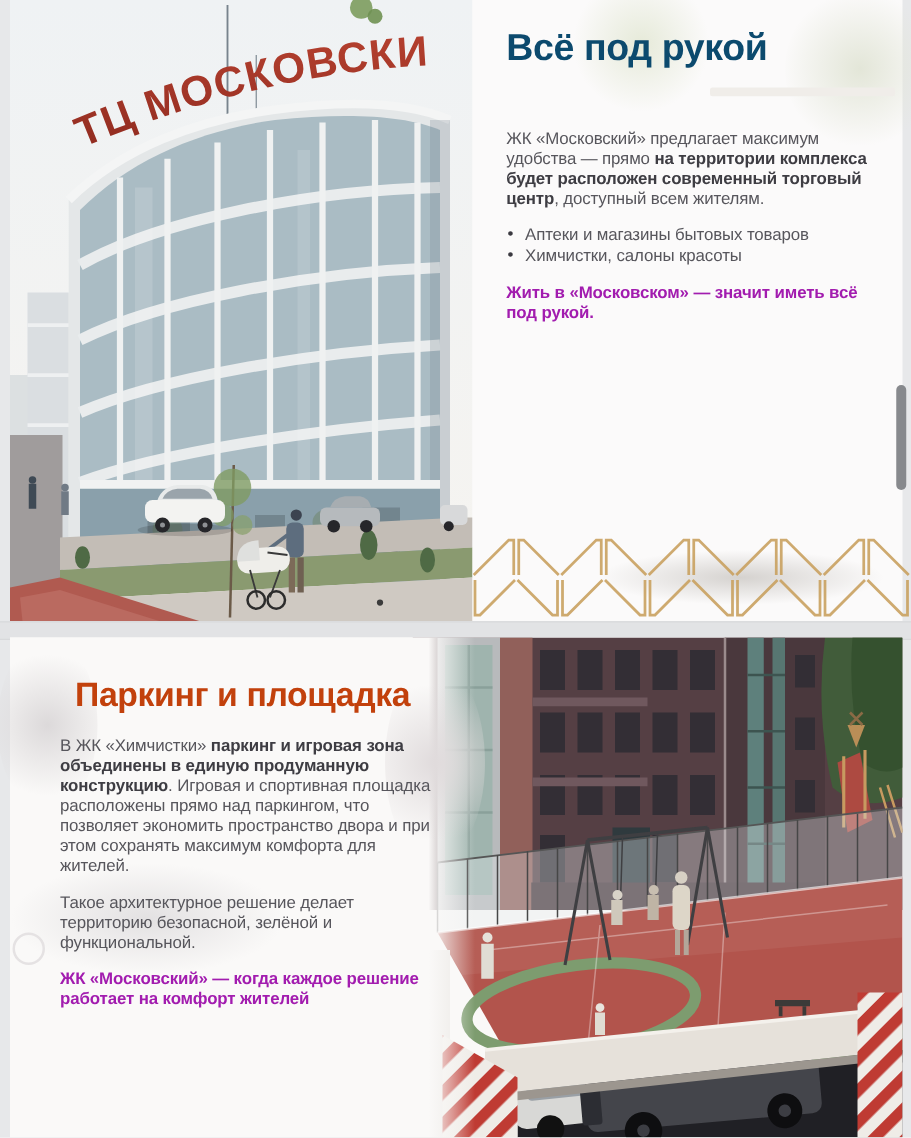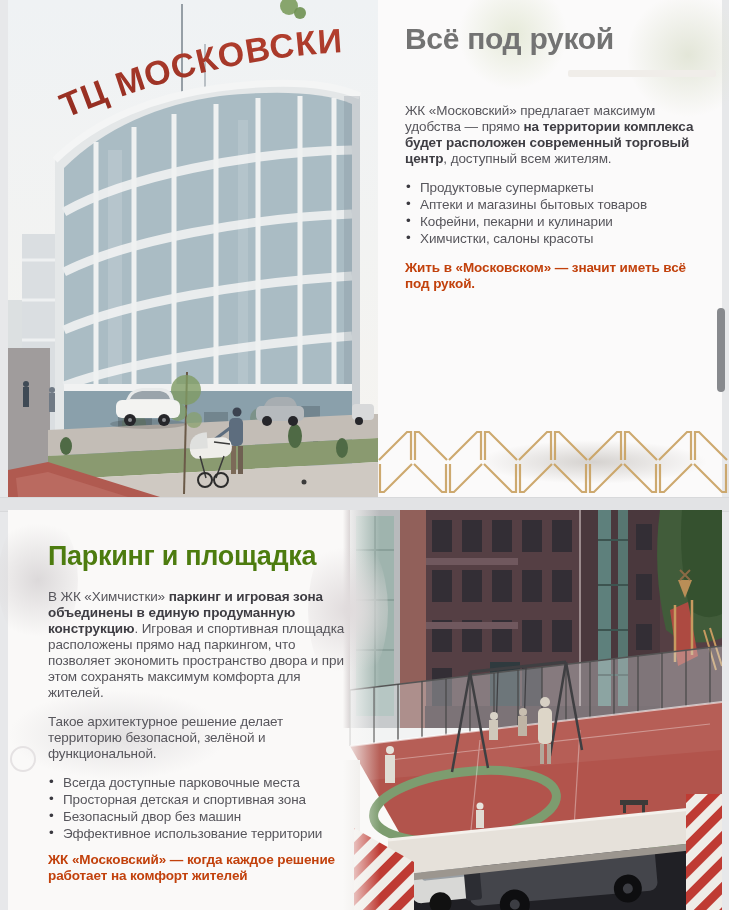--- a/index.html
+++ b/index.html
@@ -6,26 +6,26 @@
   body { width:729px; height:910px; background:#e7e8ea; font-family:"Liberation Sans", sans-serif; overflow:hidden; }
   .page { position:relative; width:729px; height:910px; overflow:hidden; background:#e7e8ea; }
   .abs { position:absolute; }
 
   .panel-bg { background:#fbfafa; }
 
   
   .body-text { font-size:13.5px; line-height:16px; color:#57565c; letter-spacing:-0.1px; }
   .body-text p { margin:0 0 13px 0; }
   .bold, .body-text b { font-weight:700; color:#3e3d43; }
-  .h-top { font-size:30px; font-weight:700; color:#737373; letter-spacing:-0.3px; margin:0 0 47px 0; line-height:34px; }
-  .h-bottom { font-size:27px; line-height:33px; font-weight:700; color:#4d7c0f; margin:0 0 16px 0; letter-spacing:-0.3px; }
+  .h-top { font-size:30px; font-weight:700; color:#0c4a6e; letter-spacing:-0.3px; margin:0 0 47px 0; line-height:34px; }
+  .h-bottom { font-size:27px; line-height:33px; font-weight:700; color:#c2410c; margin:0 0 16px 12px; letter-spacing:-0.3px; }
   ul.plain { list-style:none; margin:0 0 13px 0; padding:0; }
   ul.plain li { position:relative; padding-left:15px; margin-bottom:1px; }
   ul.plain li::before { content:"•"; position:absolute; left:1px; top:-1px; color:#3a3940; }
-  .footer-bold { font-weight:700; color:#c2410c; }
+  .footer-bold { font-weight:700; color:#a21caf; }
 
   .watermark { font-size:34px; font-weight:700; letter-spacing:8px; color:#eae8e4; }
   .wm-bar { background:#f0ede9; border-radius:2px; }
 
   .blob { border-radius:50%; }
 
   .scroll-thumb { width:8px; height:84px; background:#87898d; border-radius:4px; }
 
   .separator { background:#e2e3e5; border-top:1px solid #d8d9db; border-bottom:1px solid #d8d9db; }
 
@@ -207,23 +207,21 @@
         <circle cx="197" cy="480" r="7" stroke="#2c2c2c" stroke-width="2" fill="none"></circle>
         <circle cx="213" cy="480" r="7" stroke="#2c2c2c" stroke-width="2" fill="none"></circle>
       </g>
       <circle cx="296" cy="482" r="2.5" fill="#3b3b3b"></circle>
     </svg>
 
     <div class="abs body-text" style="left:397px;top:22px;width:302px;">
       <h1 class="h-top">Всё под рукой</h1>
       <p><span>ЖК «Московский» предлагает максимум удобства — прямо </span><b>на территории комплекса будет расположен современный торговый центр</b><span>, доступный всем жителям.</span></p>
       <ul class="plain">
-        <li>Продуктовые супермаркеты</li>
         <li>Аптеки и магазины бытовых товаров</li>
-        <li>Кофейни, пекарни и кулинарии</li>
         <li>Химчистки, салоны красоты</li>
       </ul>
       <p class="footer-bold">Жить в «Московском» — значит иметь всё под рукой.</p>
     </div>
   </div>
 
   <div class="abs separator" style="left:0;top:497px;width:729px;height:13px;"></div>
 
   <div class="abs" style="left:8px;top:510px;width:714px;height:400px;background:#faf9f8;">
 
@@ -391,24 +389,18 @@
 
     <div class="abs blob" style="left:-10px;top:0;width:80px;height:140px;background:radial-gradient(circle,#dcd9da 0%,rgba(220,217,218,0) 70%);"></div>
     <div class="abs blob" style="left:300px;top:20px;width:80px;height:160px;background:radial-gradient(circle,#e0dbdc 0%,rgba(224,219,220,0) 70%);"></div>
     <div class="abs" style="left:0;top:180px;width:220px;height:90px;background:radial-gradient(ellipse,#e3e1e2 0%,rgba(227,225,226,0) 70%);"></div>
     <div class="abs" style="left:2px;top:236px;width:22px;height:22px;border:2px solid #e5e2e3;border-radius:50%;"></div>
 
     <div class="abs body-text" style="left:40px;top:30px;width:305px;">
       <h2 class="h-bottom"><span>Паркинг и площадка</span><br></h2>
       <p><span>В ЖК «Химчистки» </span><b>паркинг и игровая зона объединены в единую продуманную конструкцию</b><span>. Игровая и спортивная площадка расположены прямо над паркингом, что позволяет экономить пространство двора и при этом сохранять максимум комфорта для жителей.</span></p>
       <p>Такое архитектурное решение делает территорию безопасной, зелёной и функциональной.</p>
-      <ul class="plain" style="margin-bottom:6px;">
-        <li>Всегда доступные парковочные места</li>
-        <li>Просторная детская и спортивная зона</li>
-        <li>Безопасный двор без машин</li>
-        <li>Эффективное использование территории</li>
-      </ul>
       <p class="footer-bold" style="margin-top:10px;">ЖК «Московский» — когда каждое решение работает на комфорт жителей</p>
     </div>
   </div>
 
   <div class="abs scroll-thumb" style="left:717px;top:308px;"></div>
 </div>
 
 </body></html>

